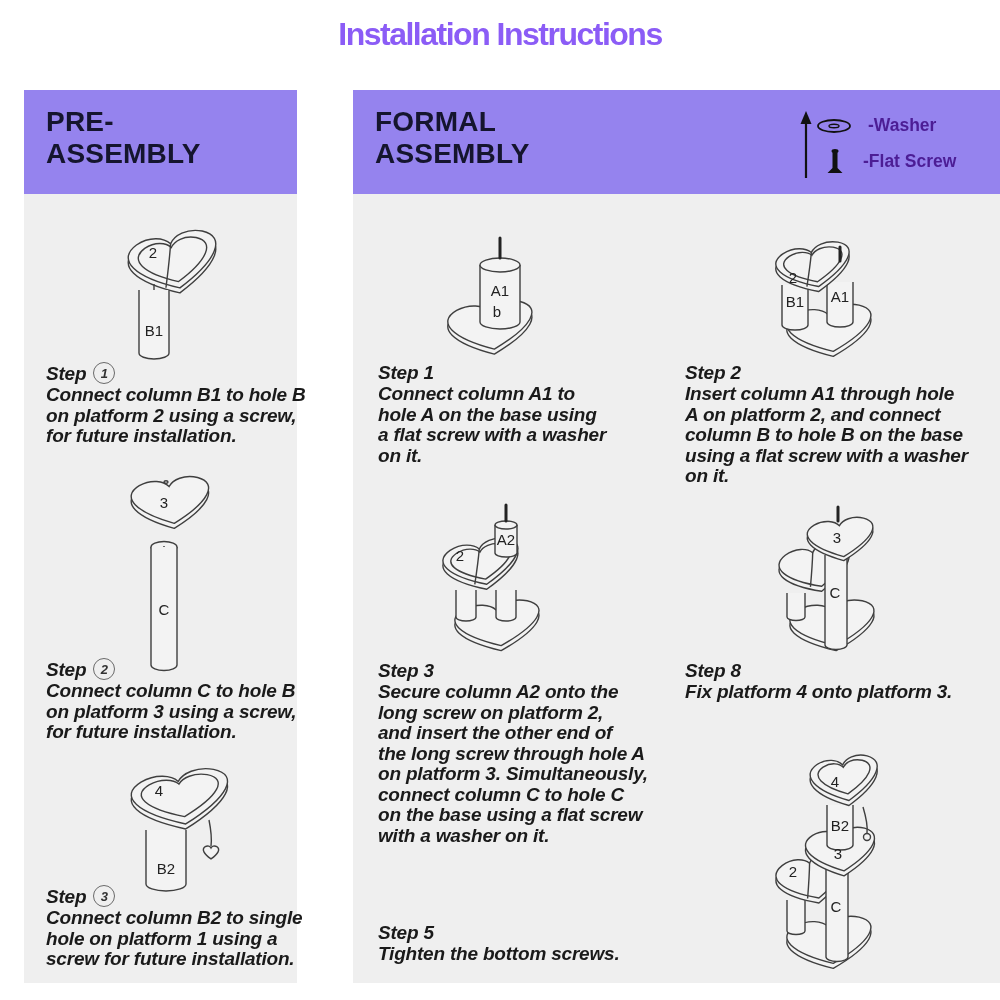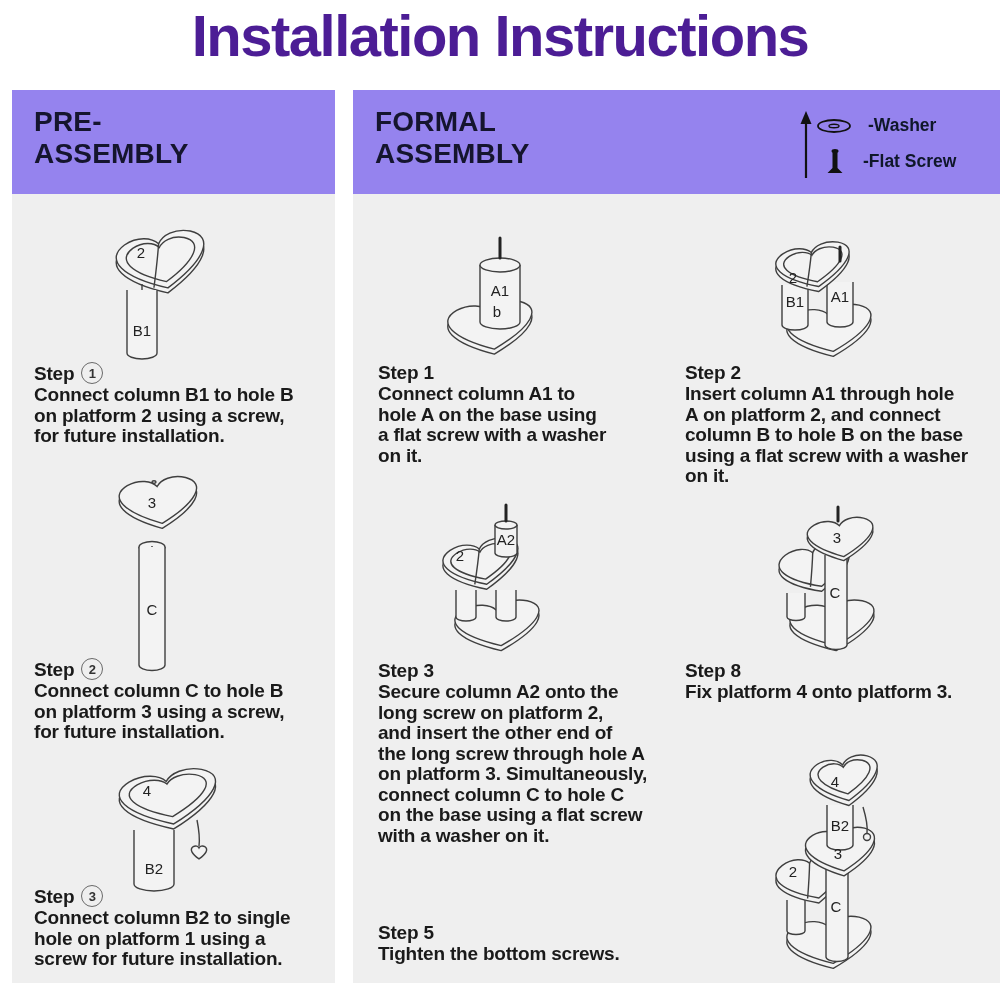--- a/index.html
+++ b/index.html
@@ -1,34 +1,34 @@
 <!DOCTYPE html>
 <html><head>
 <meta charset="utf-8">
 <style>
   html,body{margin:0;padding:0;background:#fff;}
   body{width:1000px;height:1000px;position:relative;font-family:"Liberation Sans",sans-serif;color:#1a1a1a;}
   .page{position:absolute;inset:0;}
-  .title{position:absolute;top:2px;left:0;width:100%;text-align:center;font-size:58px;font-weight:700;letter-spacing:-1.5px;color:#4c1d95;margin:0;}
+  .title{position:absolute;top:16px;left:0;width:100%;text-align:center;font-size:32px;font-weight:700;letter-spacing:-1.5px;color:#8b5cf6;margin:0;}
   .panel{position:absolute;top:90px;height:893px;background:#efefef;}
-  .panel-left{left:12px;width:323px;}
+  .panel-left{left:24px;width:273px;}
   .panel-right{left:353px;width:656px;}
   .panel-header{position:absolute;top:0;left:0;right:0;height:104px;background:#9583ee;}
   .panel-title{padding:16px 0 0 22px;font-size:28px;font-weight:700;color:#15152e;line-height:1.14;letter-spacing:0.2px;}
-  .step{position:absolute;font-size:19px;font-weight:700;letter-spacing:-0.2px;color:#1a1a1a;}
+  .step{position:absolute;font-size:19px;font-weight:700;letter-spacing:-0.2px;color:#1a1a1a;font-style:italic;}
   .step-head{line-height:21px;margin-bottom:1px;white-space:nowrap;}
   .step-lines div{line-height:20.5px;white-space:nowrap;}
   .circ{display:inline-flex;align-items:center;justify-content:center;width:20px;height:20px;border:1.5px solid #6a6a6a;border-radius:50%;font-size:13px;margin-left:7px;color:#333;vertical-align:2px;}
   svg.diag{position:absolute;overflow:visible;}
   svg text{font-family:"Liberation Sans",sans-serif;font-size:15px;fill:#222;font-weight:400;}
   .shape{stroke:#3f3f3f;stroke-width:1.4;fill:#f3f3f3;}
   .oshape{stroke:#3f3f3f;stroke-width:1.4;fill:none;}
   .cyl{stroke:#3f3f3f;stroke-width:1.4;fill:#f3f3f3;}
   .screw{stroke:#222;stroke-width:3;stroke-linecap:round;}
-  .legend-label{position:absolute;font-size:17.5px;font-weight:700;color:#0f172a;white-space:nowrap;}
+  .legend-label{position:absolute;font-size:17.5px;font-weight:700;color:#4c1d95;white-space:nowrap;}
 </style>
 </head>
 <body>
 
 <svg width="0" height="0" style="position:absolute">
   <defs>
     <path id="heart" vector-effect="non-scaling-stroke" d="M 0 38 C -40 12 -54 -16 -32 -30 C -18 -38 -5 -32 0 -22 C 5 -32 18 -38 32 -30 C 54 -16 40 12 0 38 Z"></path>
     <path id="seam" vector-effect="non-scaling-stroke" d="M 0 -22 C -4 -2 -9 18 -13 34"></path>
   </defs>
 </svg>

